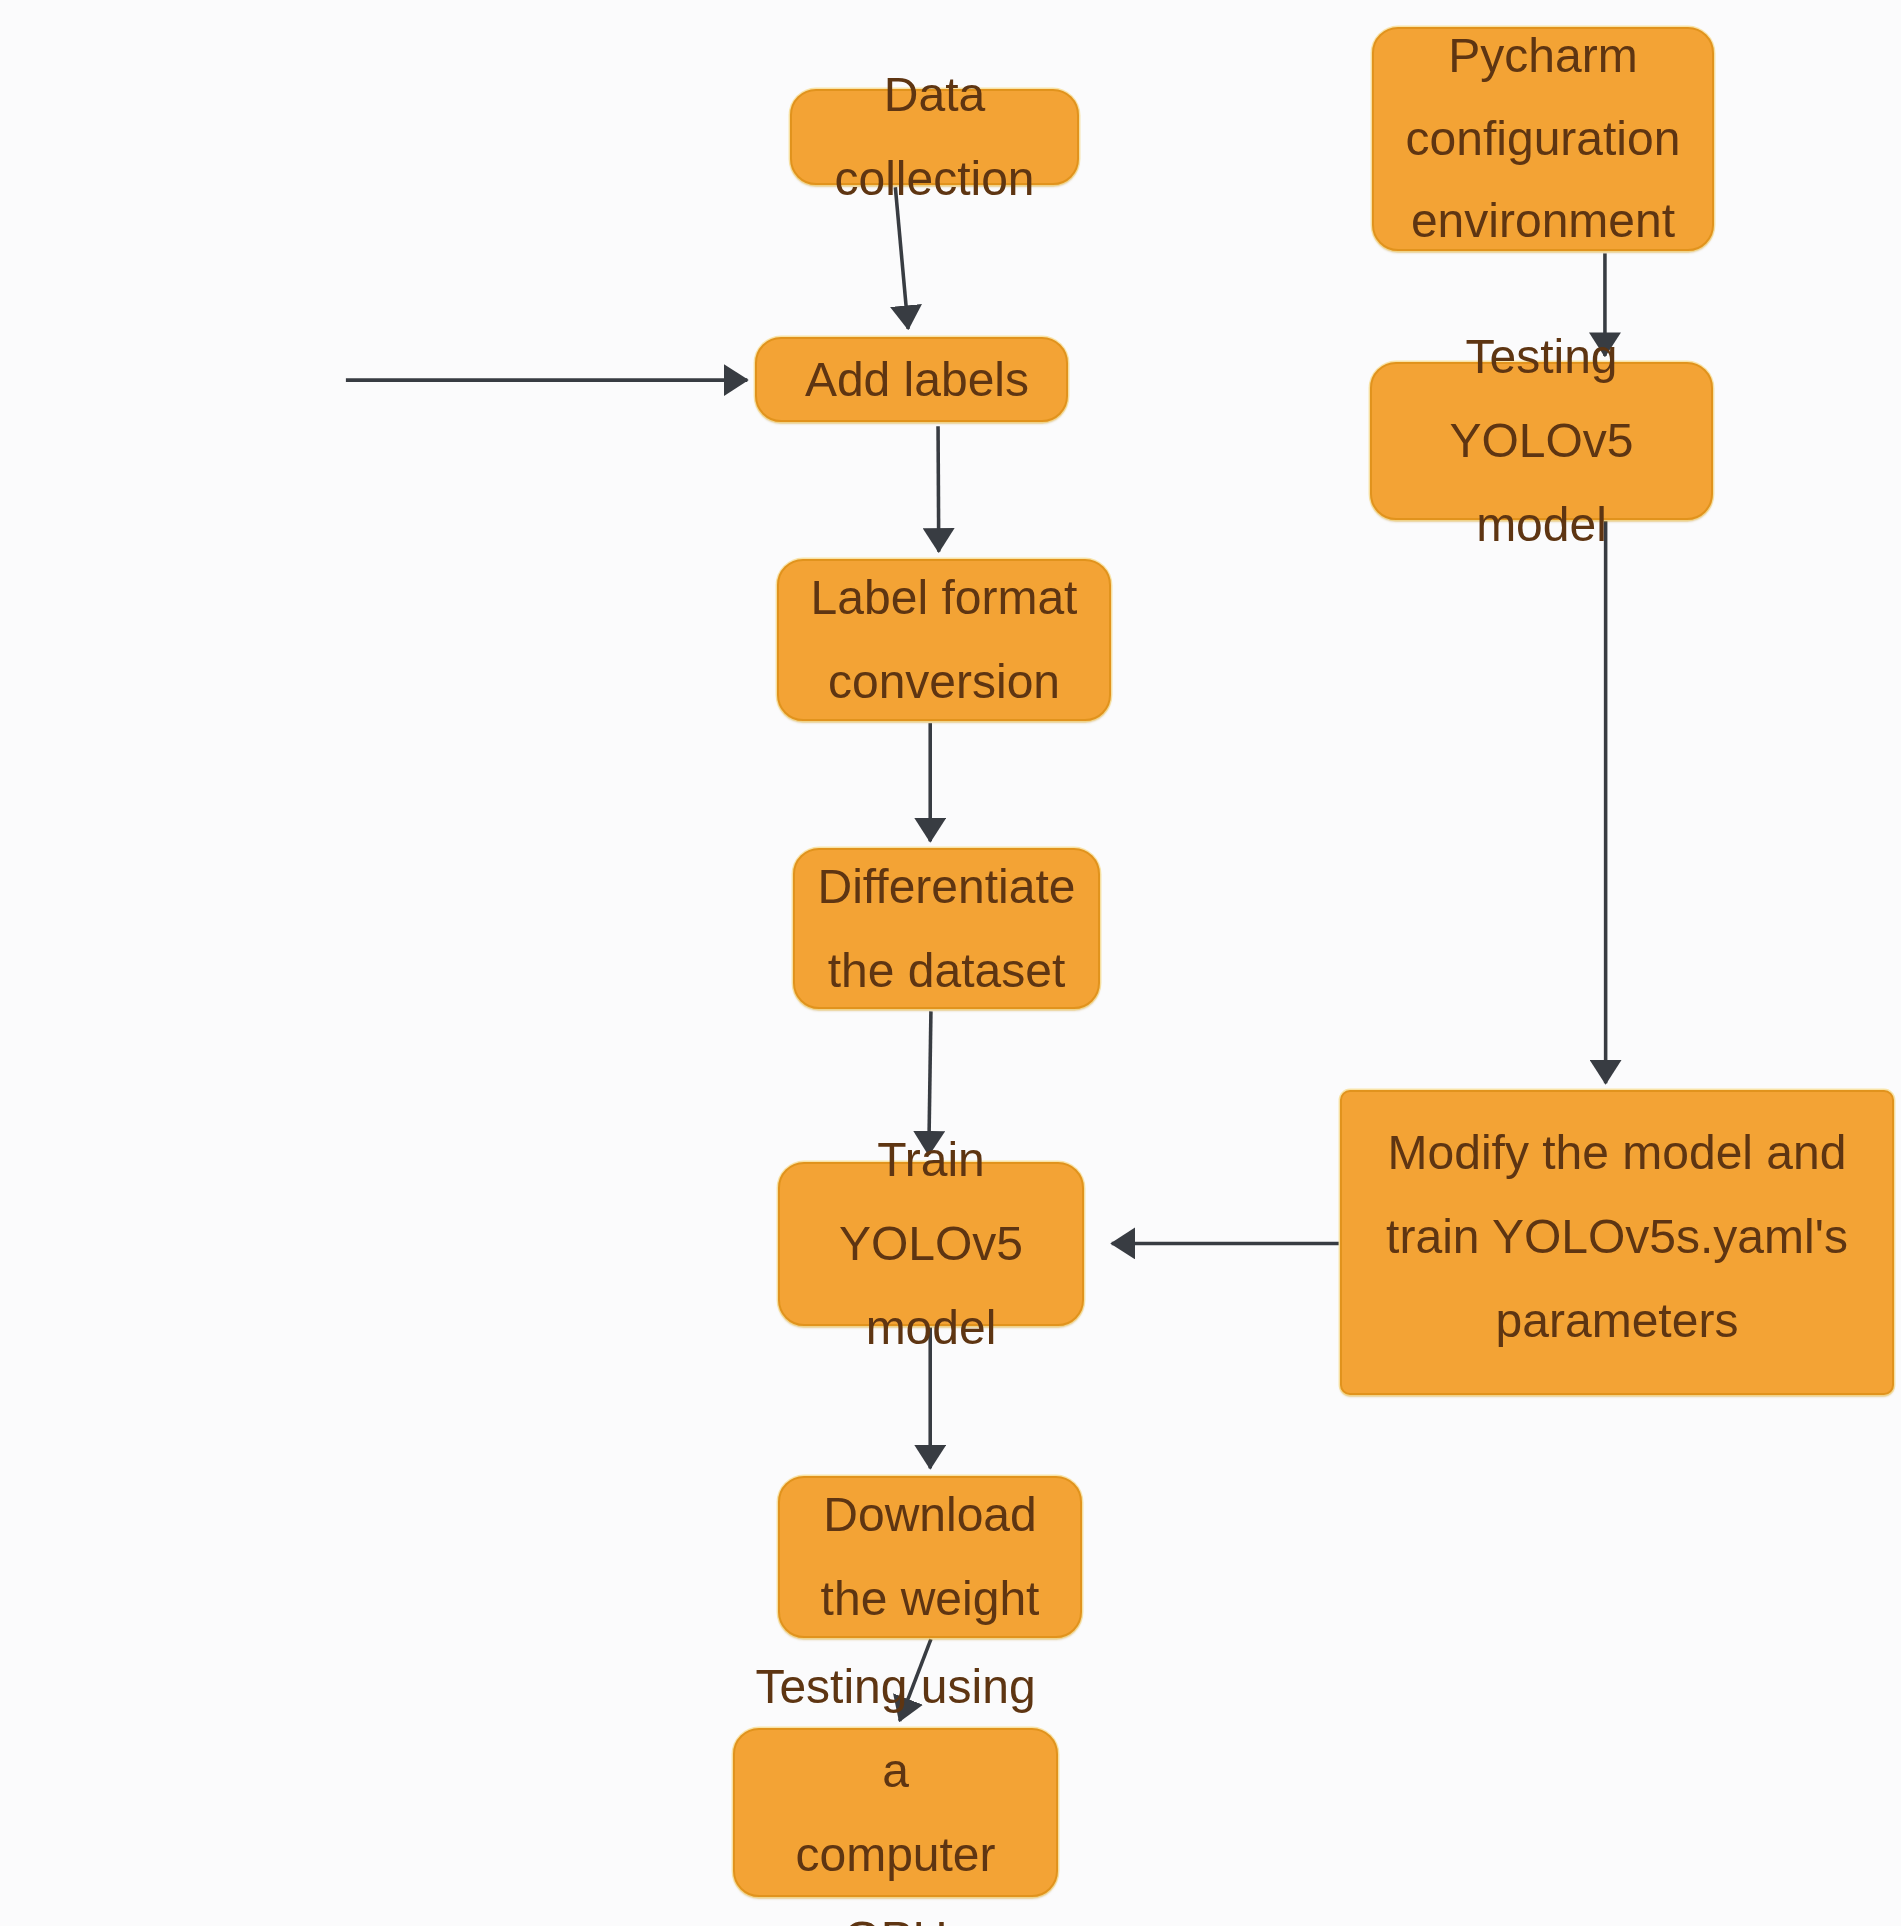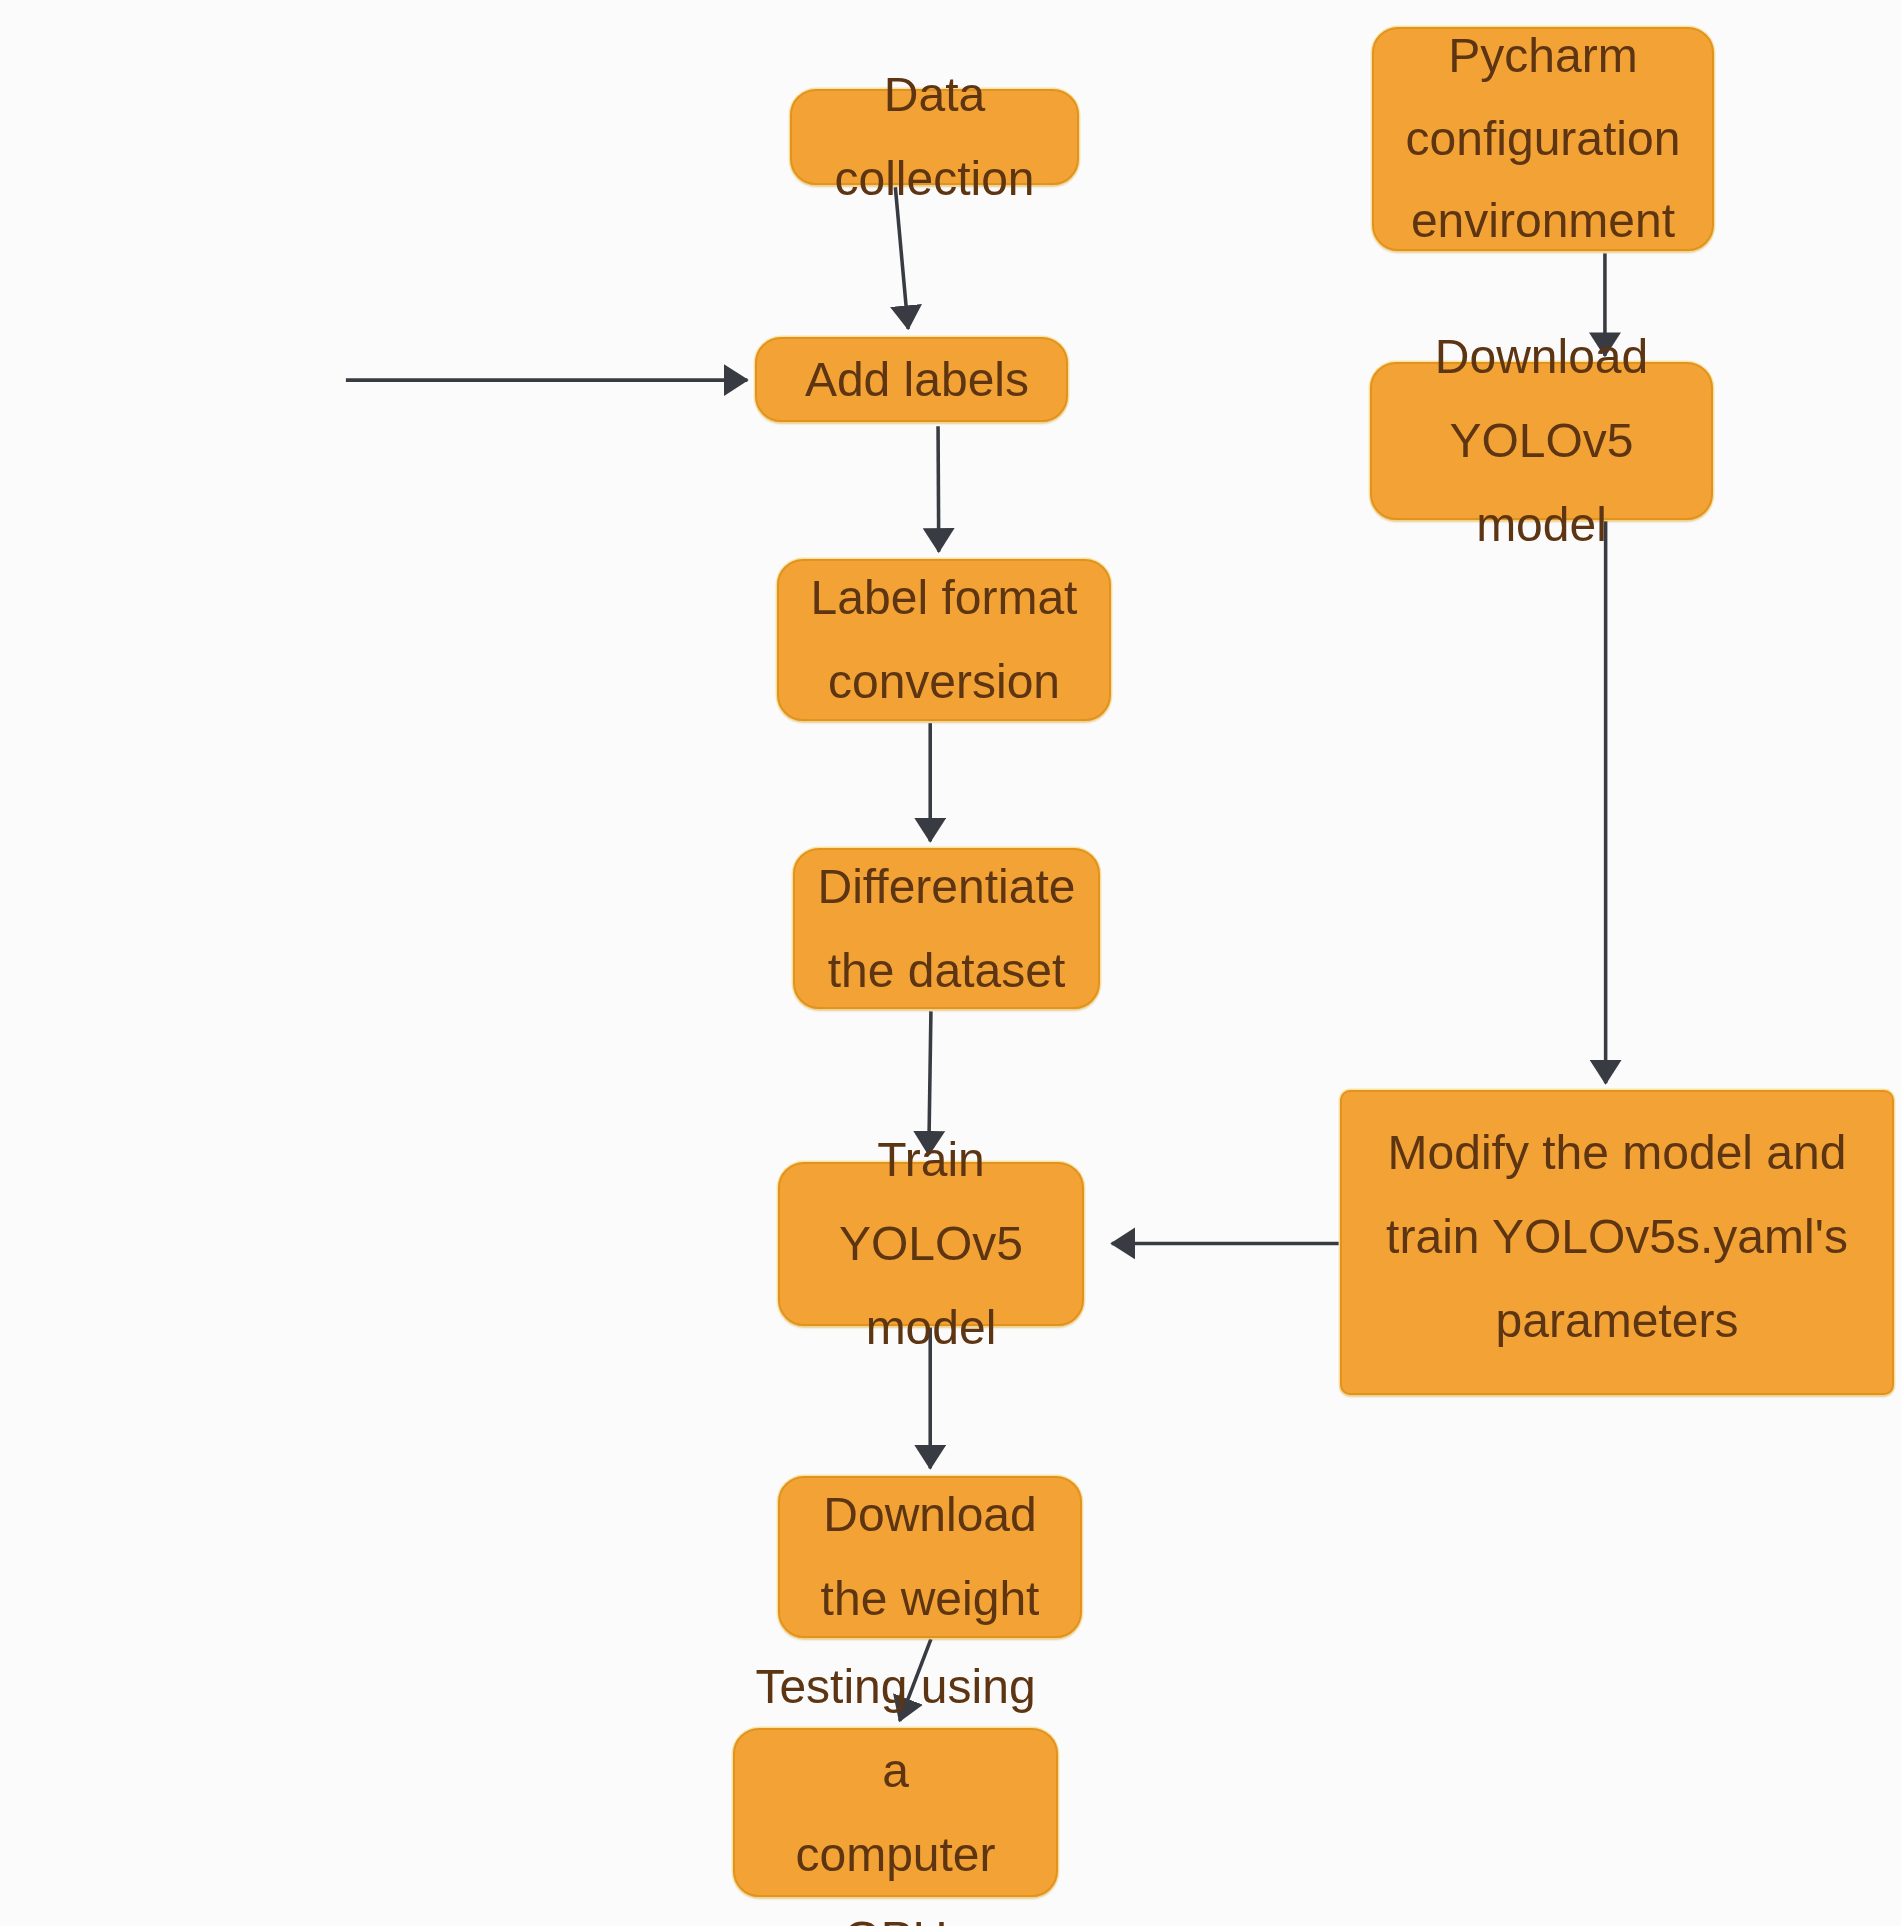--- a/index.html
+++ b/index.html
@@ -91,21 +91,21 @@
   <div class="node n-add-labels">
     <span>Add labels</span>
   </div>
 
   <div class="node n-label-format">
     <span>Label format
 conversion</span>
   </div>
 
   <div class="node n-download-yolov5">
-    <span>Download YOLOv5
+    <span>Testing YOLOv5
 model</span>
   </div>
 
   <div class="node n-differentiate">
     <span>Differentiate
 the dataset</span>
   </div>
 
   <div class="node n-train-yolov5">
     <span>Train YOLOv5

